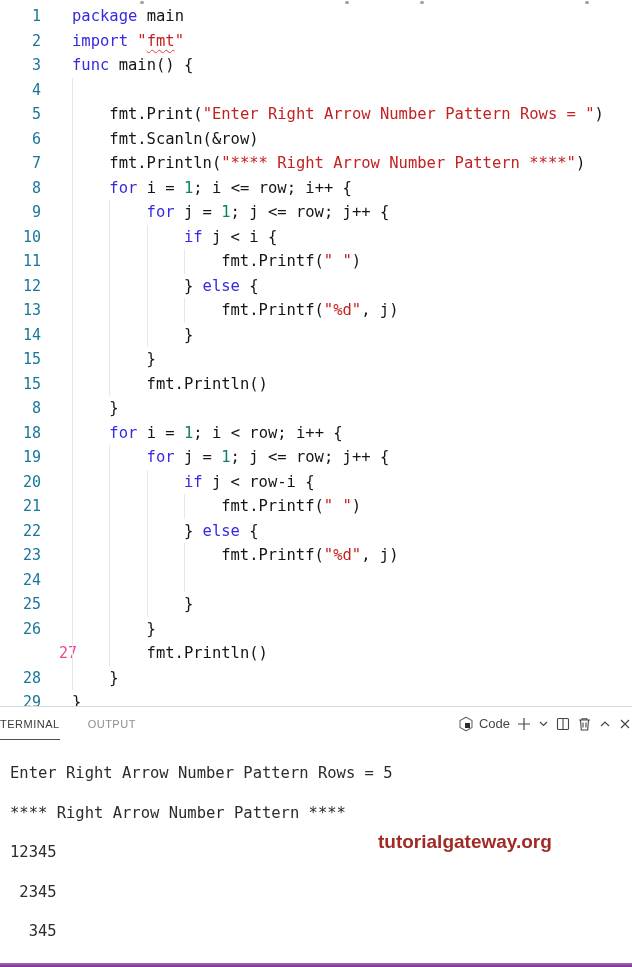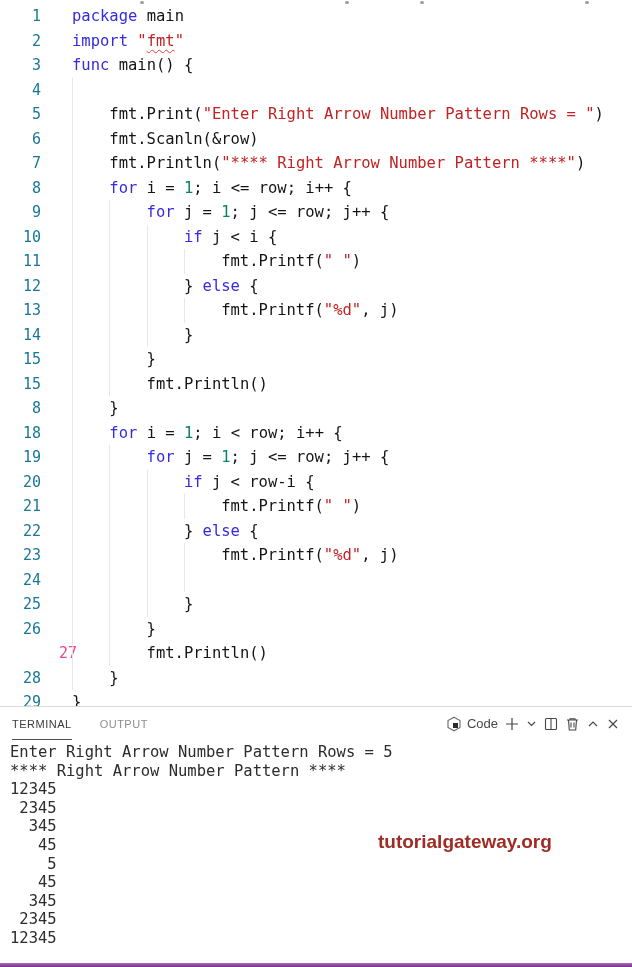--- a/index.html
+++ b/index.html
@@ -21,38 +21,38 @@
   }
   .guide{position:absolute;top:0;bottom:0;width:1px;background:#e7e7e7;}
   .tokens{position:absolute;top:0;}
   .tok-strq{text-decoration:underline wavy 1px;text-underline-offset:3px;}
 
   
   .panel-header{
     height:34px;border-top:1px solid #d9d9d9;display:flex;align-items:stretch;
     font-family:"Liberation Sans",sans-serif;background:#ffffff;box-sizing:border-box;
   }
-  .tabs{display:flex;align-items:stretch;padding-left:12px;}
+  .tabs{display:flex;align-items:stretch;}
   .tab{
     font-size:11px;letter-spacing:.5px;color:#8d8d8d;display:flex;align-items:center;
     margin-right:28px;cursor:pointer;border-bottom:1.5px solid transparent;padding-top:2px;
     box-sizing:border-box;
   }
   .tab.active{color:#3c3c3c;border-bottom-color:#505050;}
-  .actions{margin-left:auto;display:flex;align-items:center;gap:6px;padding-right:12px;color:#474747;}
+  .actions{margin-left:auto;display:flex;align-items:center;gap:6px;color:#474747;}
   .shell-select{display:flex;align-items:center;gap:5px;font-size:13px;color:#474747;cursor:pointer;}
   .icon-btn{display:flex;align-items:center;justify-content:center;cursor:pointer;background:none;border:none;padding:0;}
   .icon-btn svg,.shell-select svg{display:block;}
 
   
   .terminal{
     position:relative;height:223px;box-sizing:border-box;padding:3px 0 0 10px;
     font-size:15.5px;line-height:18.6px;color:#2c2c2c;overflow:hidden;
   }
-  .t-line{white-space:pre;}
+  .t-line{white-space:pre;margin-top:21px;}
   .cursor{
     display:inline-block;width:8px;height:15px;border:1.5px solid #3c3c3c;
     vertical-align:-2px;box-sizing:border-box;background:#ffffff;
   }
 
   .watermark{
     position:absolute;left:378px;top:831px;
     font-family:"Liberation Sans",sans-serif;font-weight:bold;font-size:19px;letter-spacing:0;
   }
 

